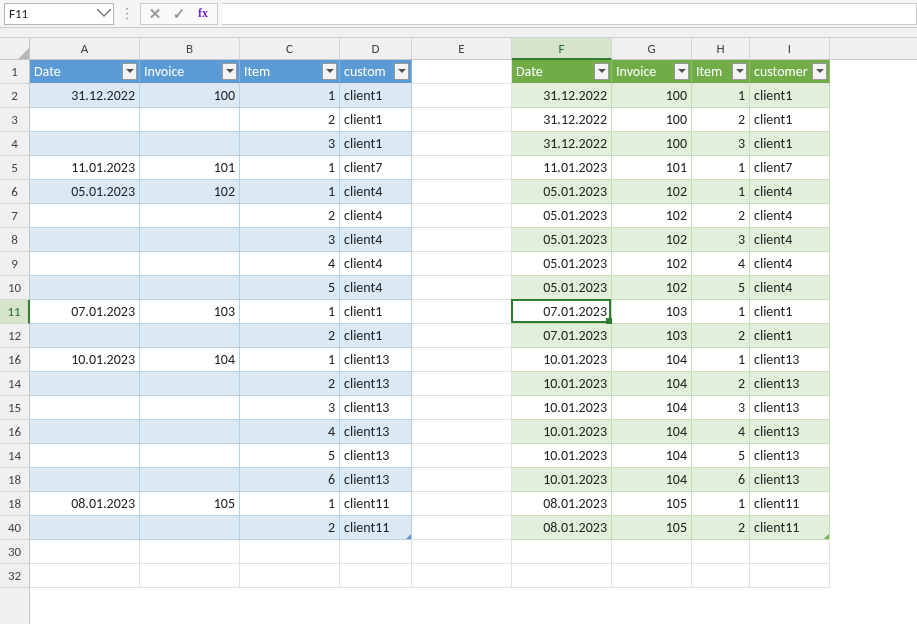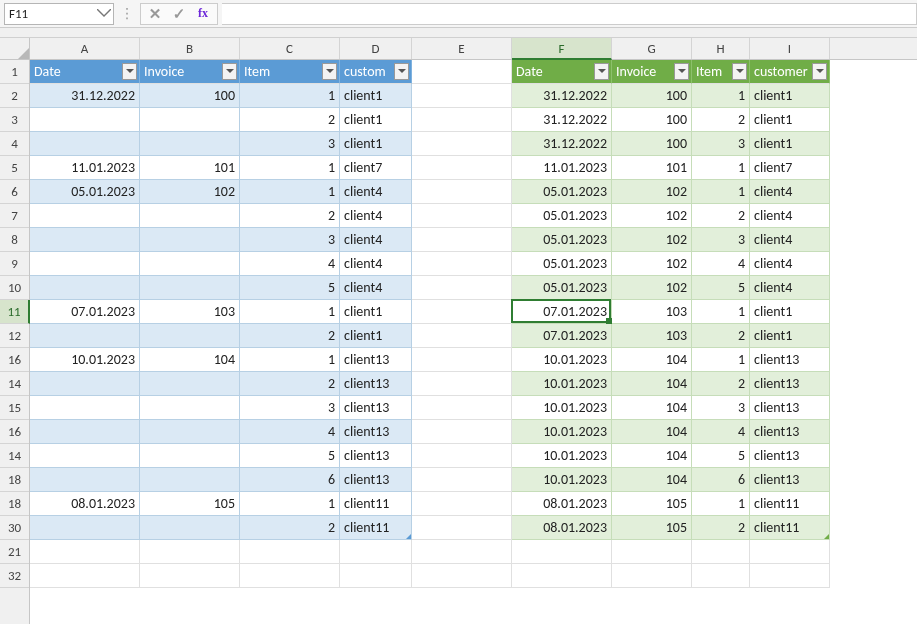--- a/index.html
+++ b/index.html
@@ -222,22 +222,22 @@
         <div class="row-h">10</div>
         <div class="row-h active">11</div>
         <div class="row-h">12</div>
         <div class="row-h">16</div>
         <div class="row-h">14</div>
         <div class="row-h">15</div>
         <div class="row-h">16</div>
         <div class="row-h">14</div>
         <div class="row-h">18</div>
         <div class="row-h">18</div>
+        <div class="row-h">40</div>
         <div class="row-h">30</div>
-        <div class="row-h">21</div>
         <div class="row-h">32</div>
       </div>
 
     <div class="cells" id="cells">
         <div class="row">
           <div class="cell th blue" style="width: 110px;"><span>Date</span><span class="filter-btn">
               <svg viewBox="0 0 10 6">
                 <path d="M0 0 L5 5 L10 0 Z" fill="#555"></path>
               </svg>
             </span></div>

